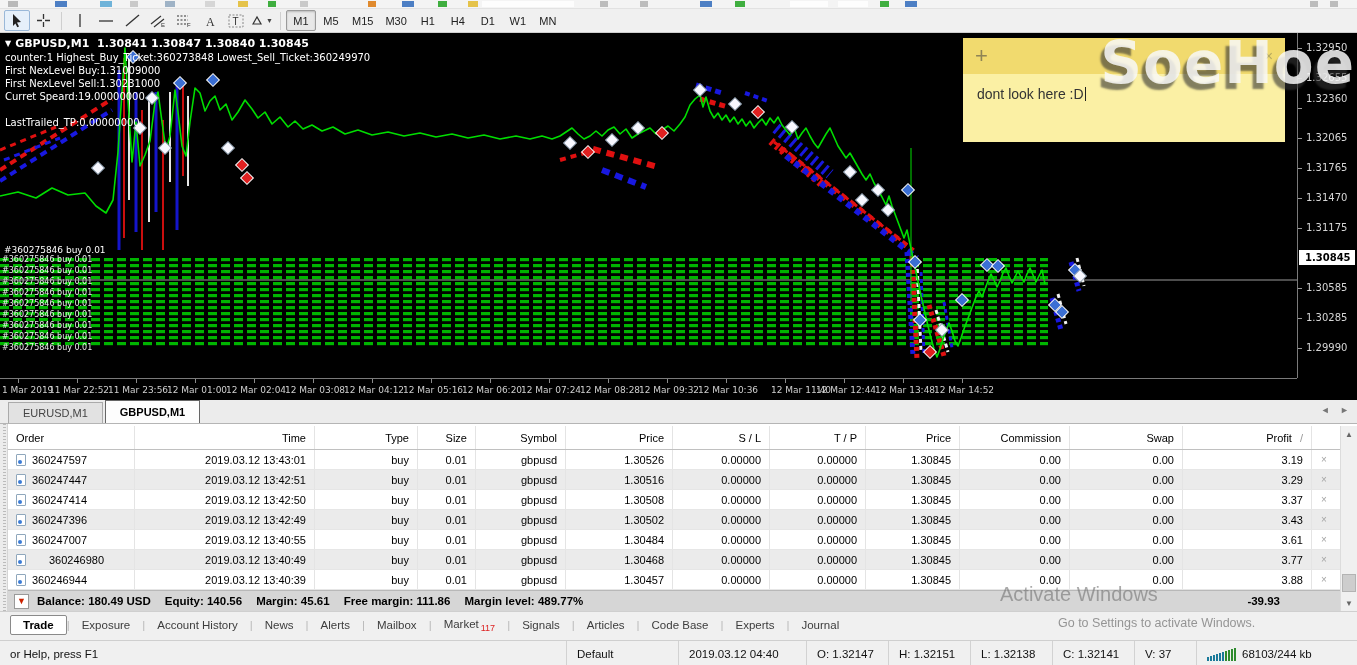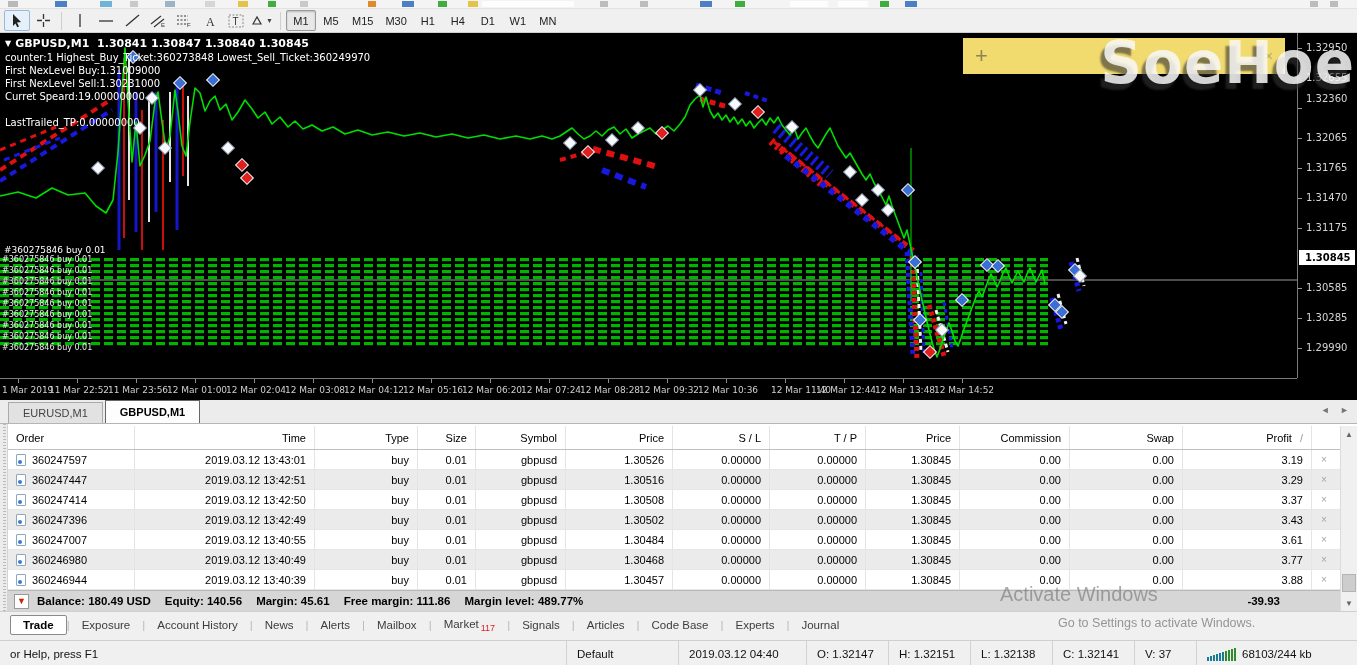--- a/index.html
+++ b/index.html
@@ -366,20 +366,23 @@
         <div class="ttick" style="left: 903px;"></div>
         <div class="tl" style="left: 934px;">12 Mar 14:52</div>
         <div class="ttick" style="left: 962px;"></div>
       </div>
 
     <div id="note">
       <div id="note-head">
         <span id="note-plus">+</span>
         <span id="note-x">×</span>
       </div>
+      <div id="note-body">
+        <span>dont look here :D</span><span class="caret"></span>
+      </div>
     </div>
 
     <div id="watermark">SoeHoe</div>
   </div>
 
   <div id="chart-tabs">
     <span id="ctab-scroll">◄ ►</span>
   <div class="ctab">EURUSD,M1</div>
       <div class="ctab active">GBPUSD,M1</div>
     </div>
@@ -485,21 +488,21 @@
           <div class="cell" style="width: 107px;">1.30484</div>
           <div class="cell" style="width: 97px;">0.00000</div>
           <div class="cell" style="width: 96px;">0.00000</div>
           <div class="cell" style="width: 94px;">1.30845</div>
           <div class="cell" style="width: 110px;">0.00</div>
           <div class="cell" style="width: 113px;">0.00</div>
           <div class="cell" style="width: 129px;">3.61</div>
           <div class="rowx">×</div>
         </div>
         <div class="row alt">
-          <div class="cell first" style="width: 127px;">
+          <div class="cell first" style="width: 127px; gap: 17px;">
             <div class="doc"></div>
             <span>360246980</span>
           </div>
           <div class="cell" style="width: 180px;">2019.03.12 13:40:49</div>
           <div class="cell" style="width: 103px;">buy</div>
           <div class="cell" style="width: 58px;">0.01</div>
           <div class="cell" style="width: 90px;">gbpusd</div>
           <div class="cell" style="width: 107px;">1.30468</div>
           <div class="cell" style="width: 97px;">0.00000</div>
           <div class="cell" style="width: 96px;">0.00000</div>

